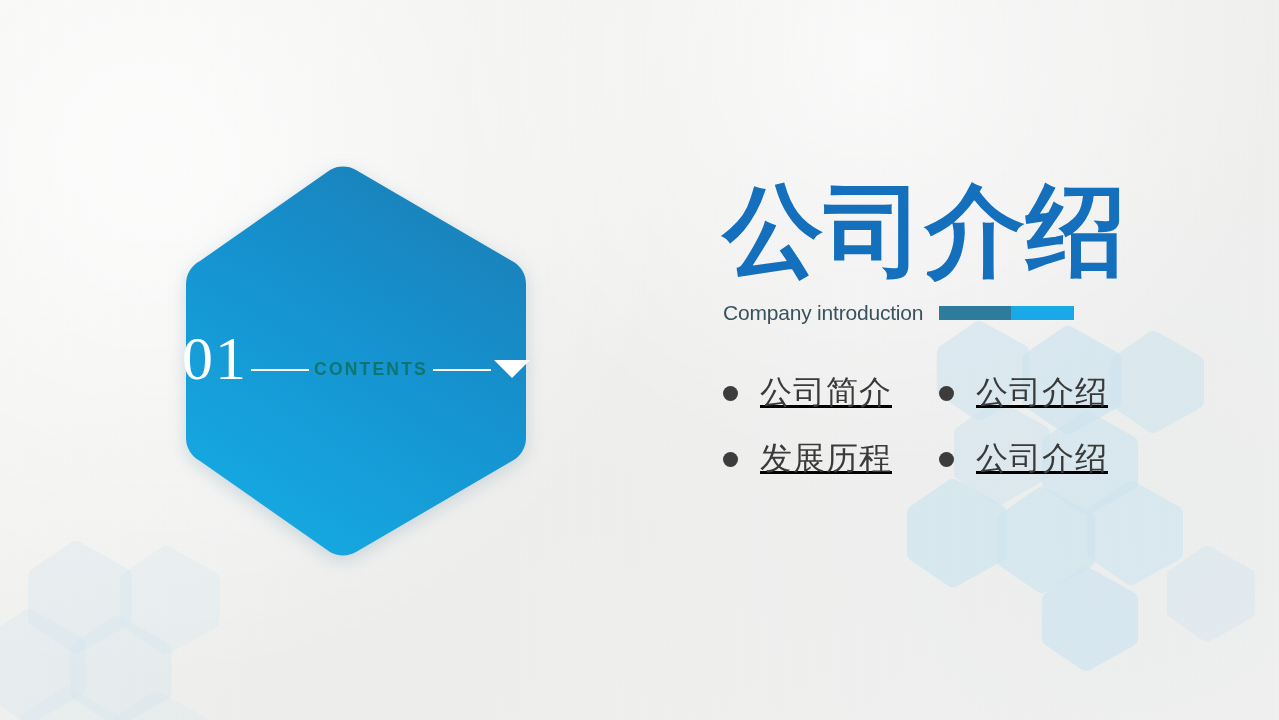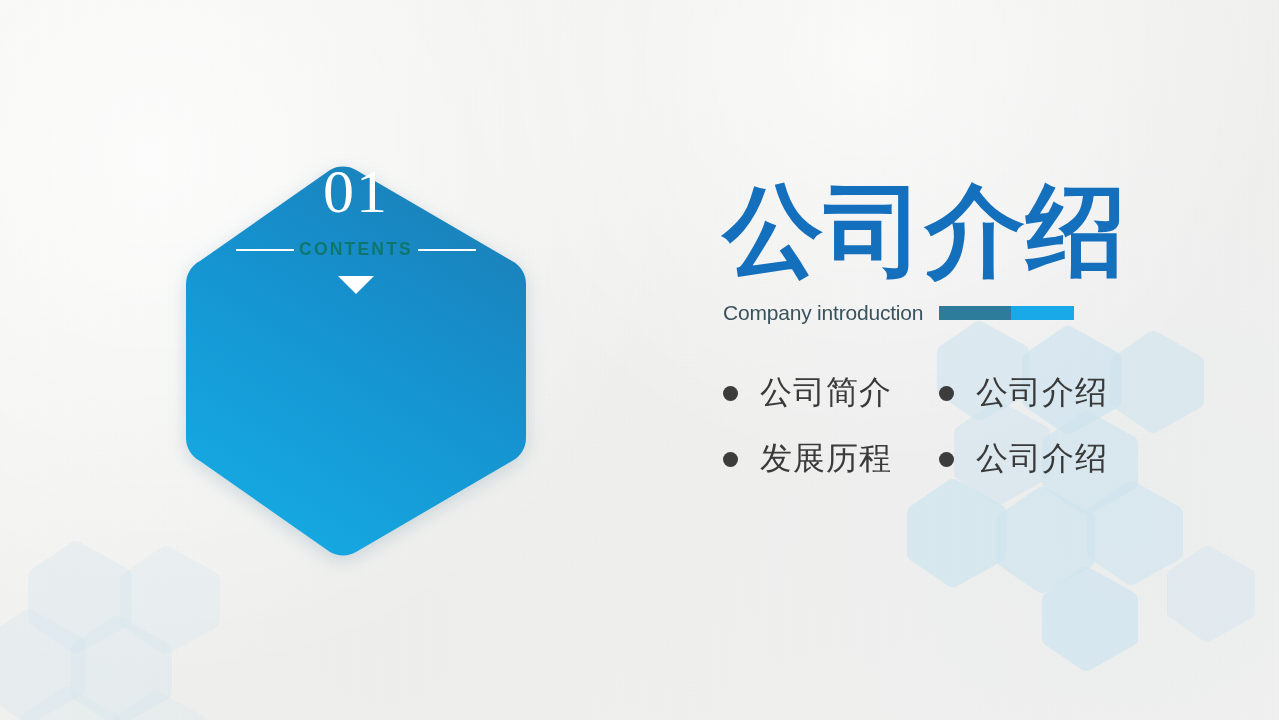--- a/index.html
+++ b/index.html
@@ -47,23 +47,23 @@
     left: 182px;
     top: 166px;
     width: 348px;
     height: 390px;
     filter: drop-shadow(0 5px 9px rgba(30,90,130,0.18));
   }
   #hex-badge-inner {
     position: absolute;
     inset: 0;
     display: flex;
-    flex-direction: column;
-    align-items: center;
-    justify-content: flex-start;
+    flex-direction: row;
+    align-items: center;
+    justify-content: space-between;
   }
   .badge-number {
     color: #ffffff;
     font-family: "Liberation Serif", "DejaVu Serif", serif;
     font-size: 62px;
     line-height: 1;
     letter-spacing: 2px;
     margin-top: -6px;
   }
   .badge-contents-row {
@@ -129,20 +129,21 @@
 
   .bullets {
     margin-top: 46px;
     display: grid;
     grid-template-columns: 216px 216px;
     row-gap: 22px;
   }
   .bullet-item {
     display: flex;
     align-items: center;
+    text-decoration: underline;
   }
   .bullet-dot {
     width: 15px;
     height: 15px;
     border-radius: 50%;
     background: #3c3c3c;
     flex: 0 0 auto;
   }
   .bullet-label {
     margin-left: 22px;

